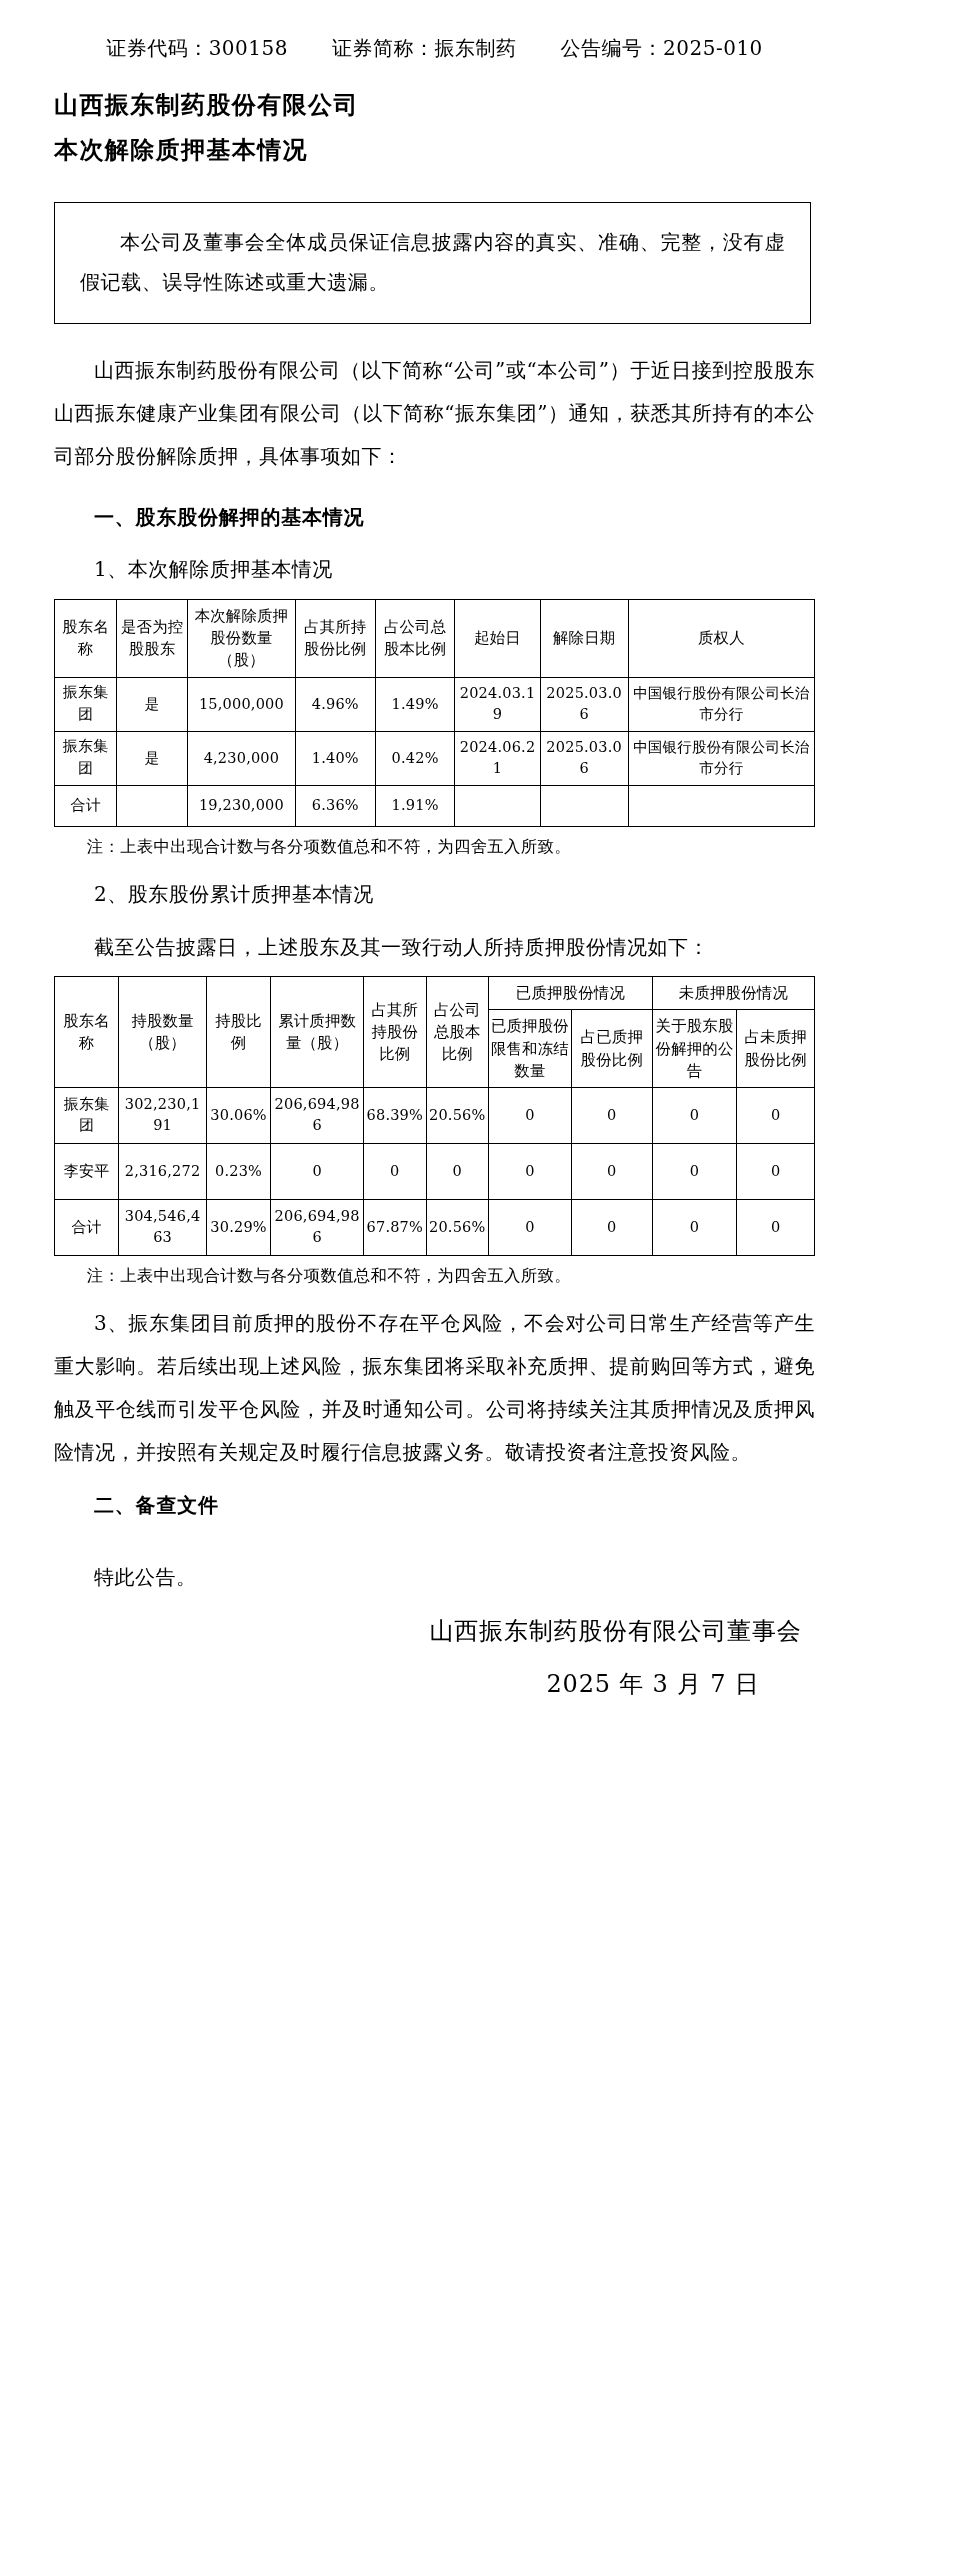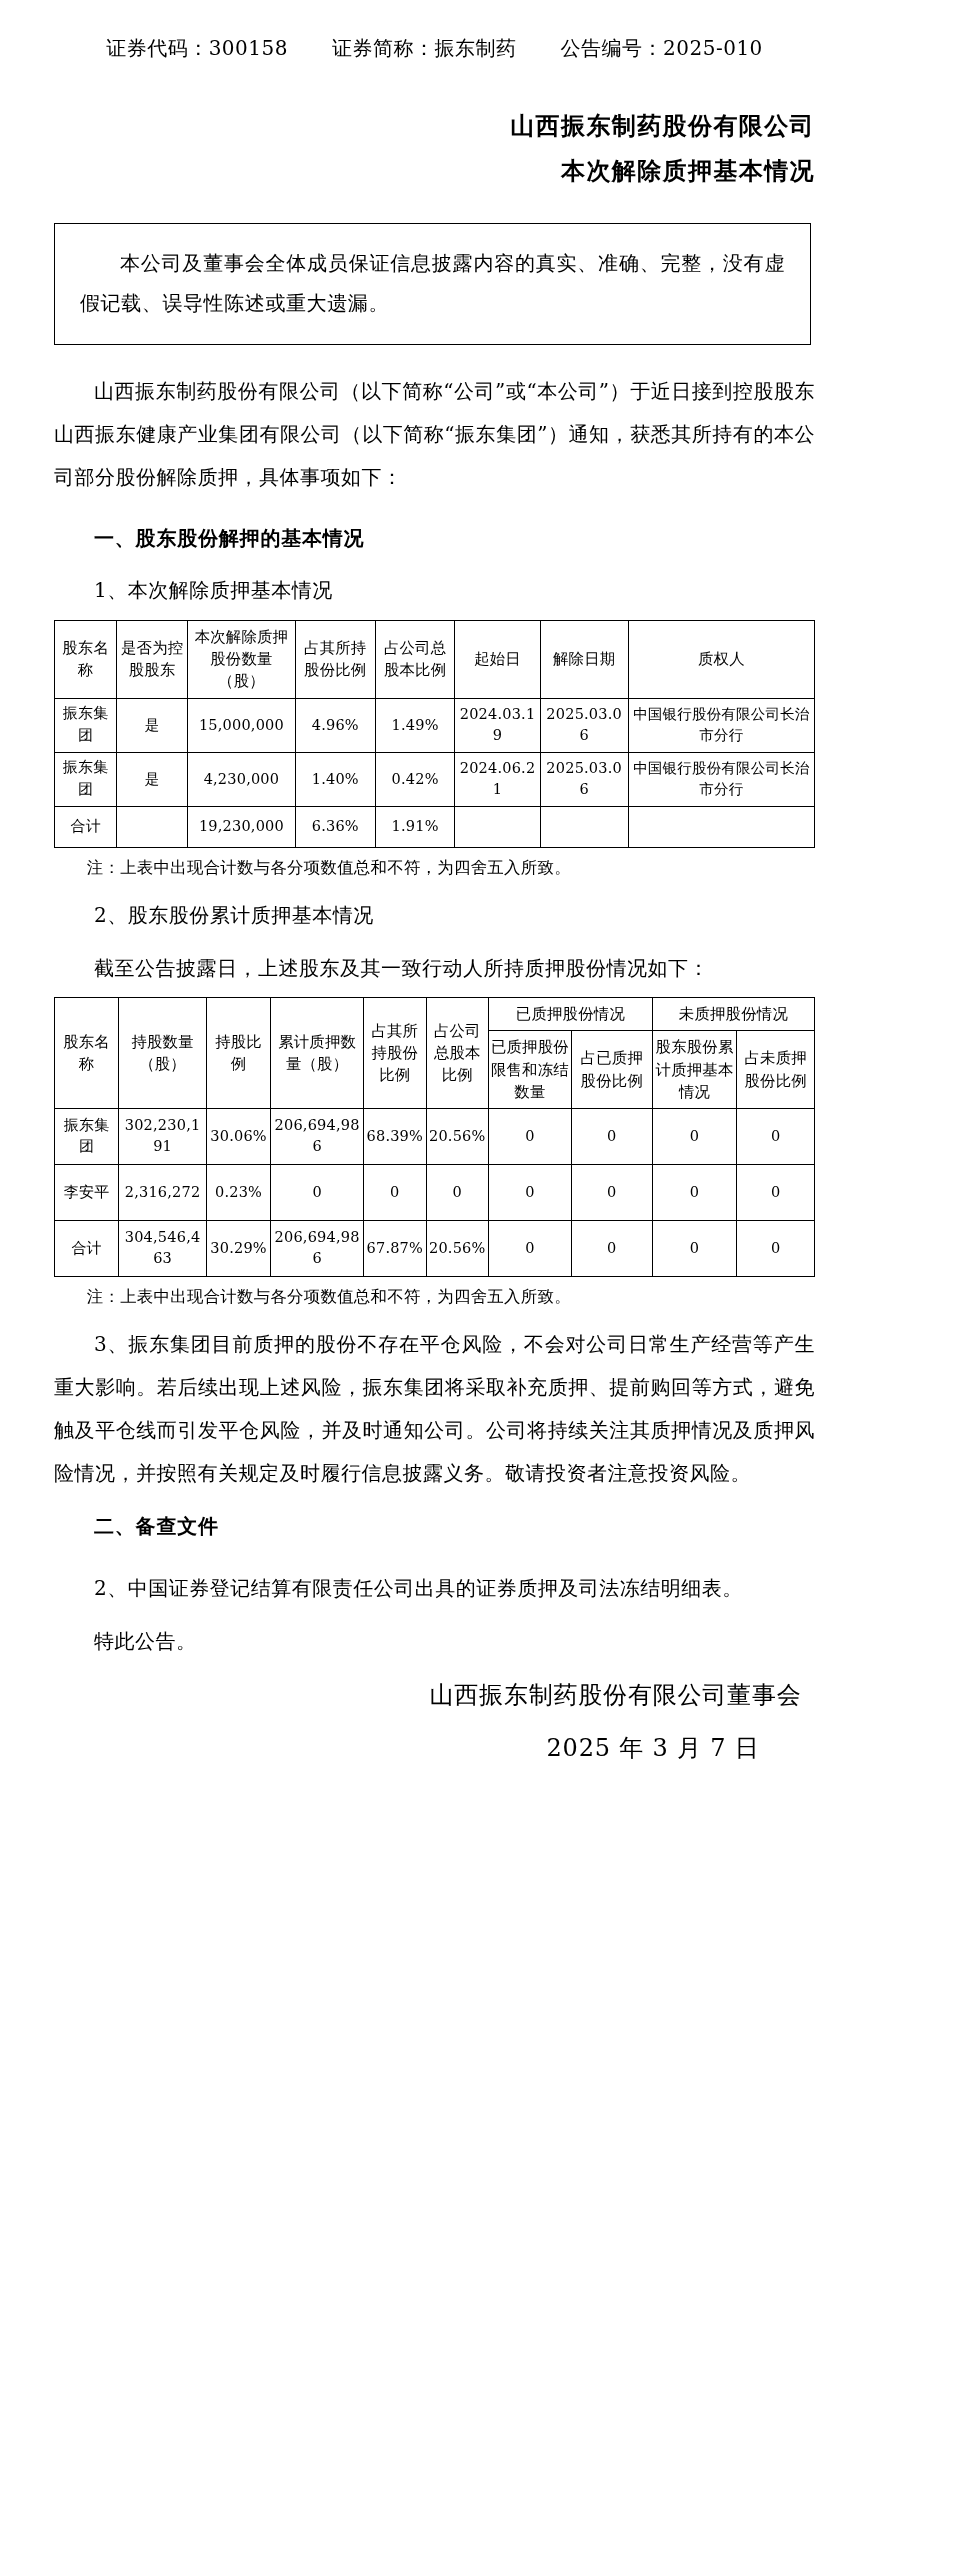--- a/index.html
+++ b/index.html
@@ -29,22 +29,22 @@
     gap: 44px;
     font-size: 20px;
     letter-spacing: 0.5px;
     margin: 9.7px 0 0 0;
     white-space: nowrap;
   }
   .doc-header span { display: inline-block; }
 
   
   .title-block {
-    text-align: right;
-    margin-top: 41px;
+    text-align: left;
+    margin-top: 20px;
   }
   .doc-title {
     font-size: 24px;
     font-weight: bold;
     letter-spacing: 1.4px;
     line-height: 1.9;
   }
   .doc-subtitle {
     font-size: 24px;
     font-weight: bold;
@@ -253,21 +253,21 @@
         <th rowspan="2">持股比例</th>
         <th rowspan="2">累计质押数量（股）</th>
         <th rowspan="2">占其所持股份比例</th>
         <th rowspan="2">占公司总股本比例</th>
         <th colspan="2">已质押股份情况</th>
         <th colspan="2">未质押股份情况</th>
       </tr>
       <tr>
         <th>已质押股份限售和冻结数量</th>
         <th>占已质押股份比例</th>
-        <th>股东股份累计质押基本情况</th>
+        <th>关于股东股份解押的公告</th>
         <th>占未质押股份比例</th>
       </tr>
     </thead>
     <tbody>
       <tr>
         <td class="name-cell">振东集团</td>
         <td>302,230,191</td>
         <td>30.06%</td>
         <td>206,694,986</td>
         <td>68.39%</td>
@@ -308,21 +308,20 @@
 
   <div class="gap-sm"></div>
 
   <p class="body">3、振东集团目前质押的股份不存在平仓风险，不会对公司日常生产经营等产生重大影响。若后续出现上述风险，振东集团将采取补充质押、提前购回等方式，避免触及平仓线而引发平仓风险，并及时通知公司。公司将持续关注其质押情况及质押风险情况，并按照有关规定及时履行信息披露义务。敬请投资者注意投资风险。</p>
 
   <div class="gap-sm"></div>
 
   <p class="section-head">二、备查文件</p>
   <div class="gap-sm"></div>
   <div class="gap-sm"></div>
-  <p class="body">2、中国证券登记结算有限责任公司出具的证券质押及司法冻结明细表。</p>
   <div class="gap-sm"></div>
   <p class="body">特此公告。</p>
 
   <div class="sign">
     <div>山西振东制药股份有限公司董事会</div>
     <div class="line2">2025 年 3 月 7 日</div>
   </div>
 
 </div>
 

